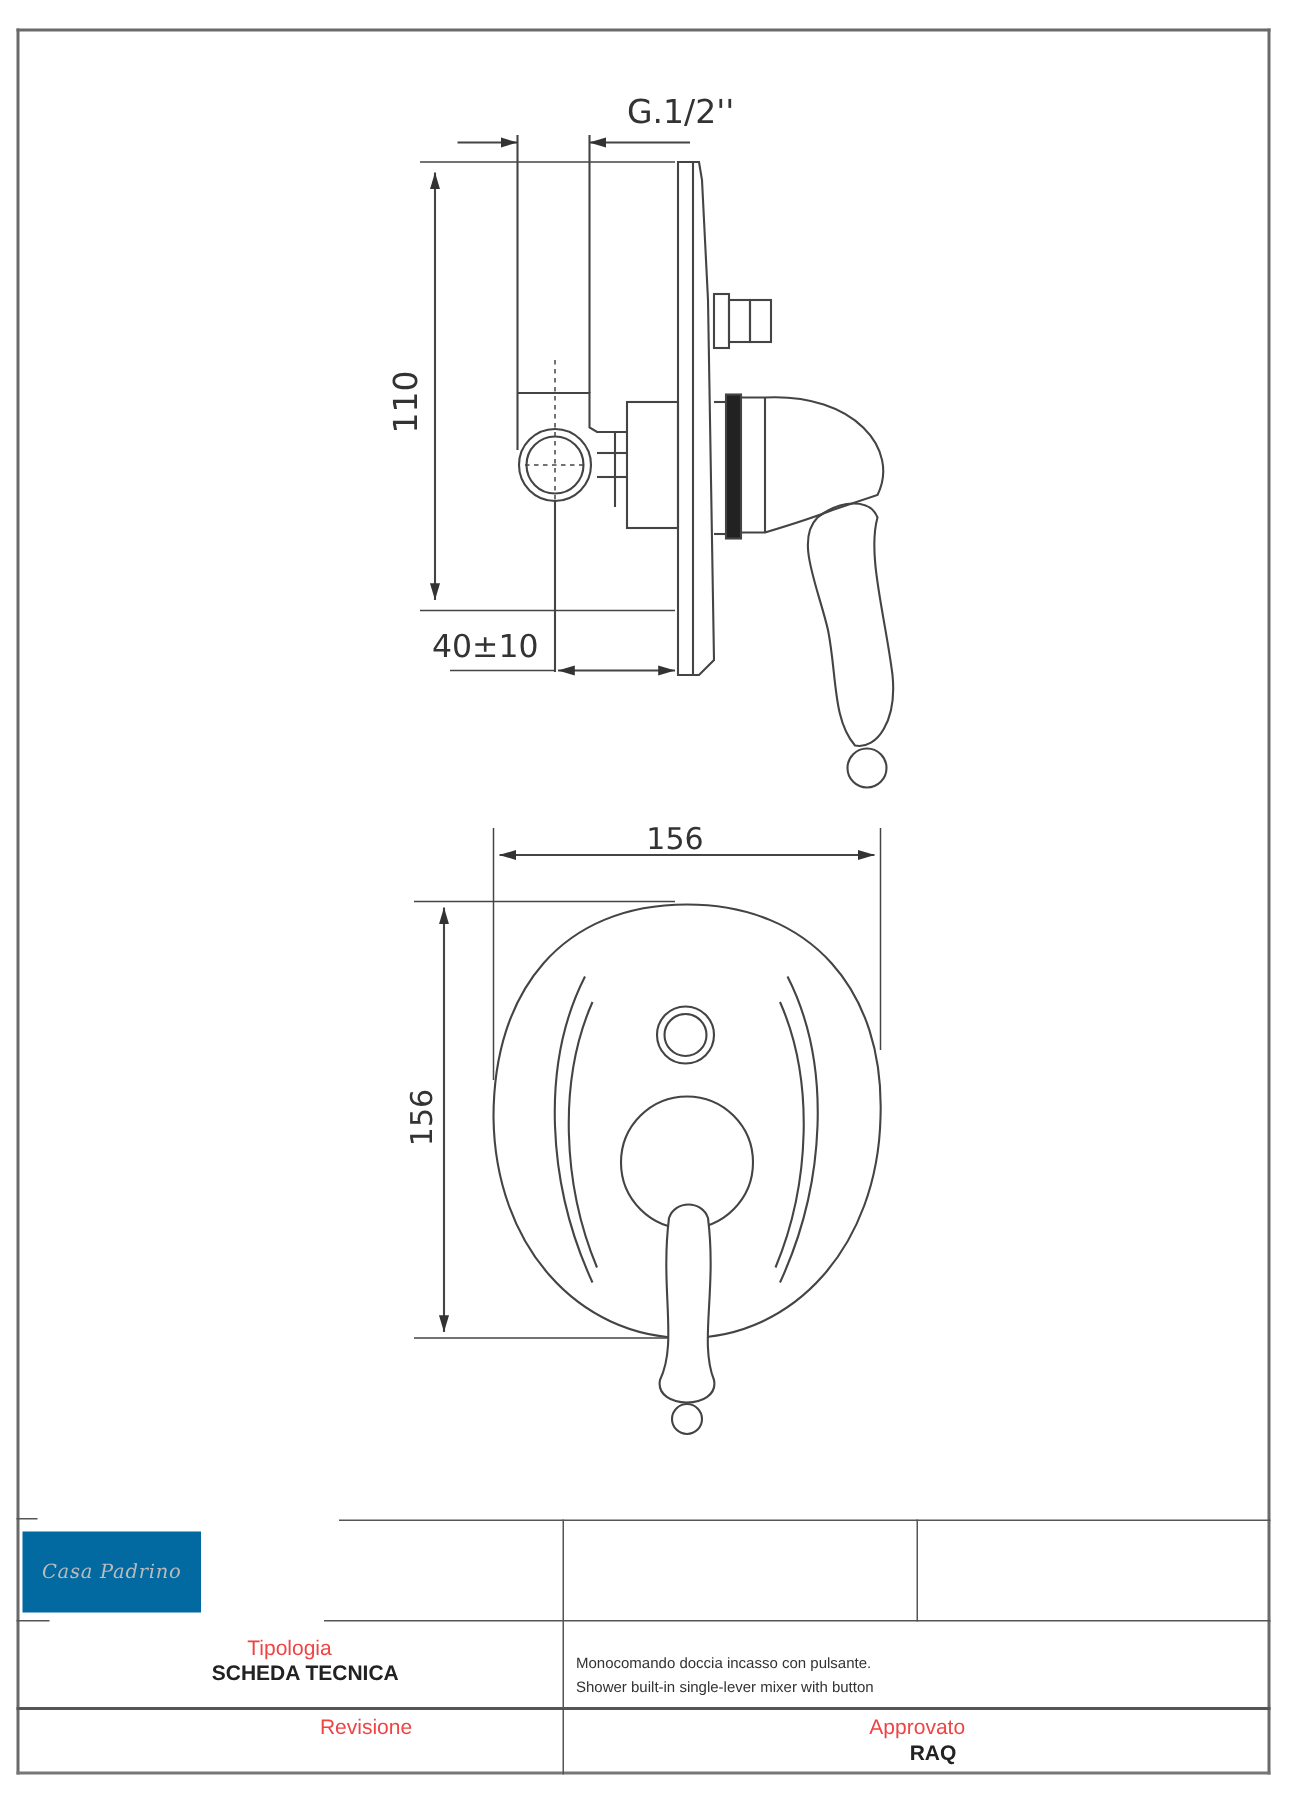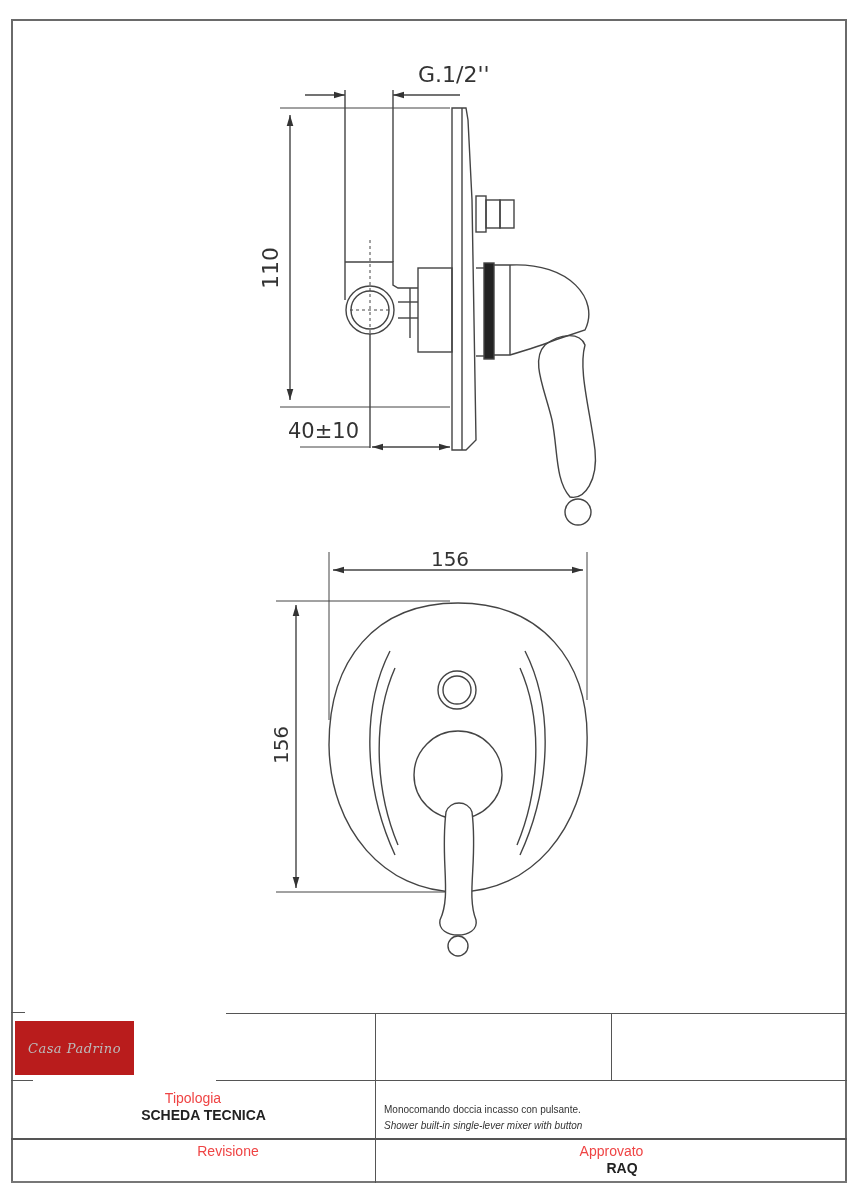--- a/index.html
+++ b/index.html
@@ -5,22 +5,22 @@
   html, body { margin:0; padding:0; background:#ffffff; }
   body { width:864px; height:1200px; position:relative; overflow:hidden; font-family:"Liberation Sans", sans-serif; color:#222; }
   .sheet { position:absolute; left:11px; top:19px; width:836px; height:1164px; border:2px solid #6a6a6a; border-bottom:none; box-sizing:border-box; }
   svg.drawing { position:absolute; left:0; top:0; }
   .dim { font-family:"DejaVu Sans", sans-serif; fill:#333; }
   .tb-line { position:absolute; background:#555; }
   .cell { position:absolute; text-align:center; font-size:14px; line-height:17px; }
   .cell .lbl { color:#ef4444; }
   .cell .val { font-weight:bold; color:#222;margin-left:21px; }
   .desc { position:absolute; left:384px; top:1102px; font-size:10px; line-height:16px; color:#333; }
-  .desc .it { font-style:italic; }
-  .logo { position:absolute; left:15px; top:1021px; width:119px; height:54px; background:#b91c1c; display:flex; align-items:center; justify-content:center; }
+  .desc .it { }
+  .logo { position:absolute; left:15px; top:1021px; width:119px; height:54px; background:#0369a1; display:flex; align-items:center; justify-content:center; }
   .logo span { font-family:"DejaVu Serif", serif; font-style:italic; font-size:13px; color:#bbb; letter-spacing:0.5px; }
 </style>
 </head>
 <body>
 
 <div class="sheet"></div>
 
 <svg class="drawing" width="864" height="1010" viewBox="0 0 864 1010" xmlns="http://www.w3.org/2000/svg">
   <defs>
     <marker id="arr" viewBox="0 0 10 10" refX="10" refY="5" markerWidth="8" markerHeight="8" orient="auto-start-reverse">
@@ -125,21 +125,21 @@
   <div class="cell" style="left:11px; top:1090px; width:364px;">
     <div class="lbl">Tipologia</div>
     <div class="val">SCHEDA TECNICA</div>
   </div>
 
   <div class="desc">
     <div>Monocomando doccia incasso con pulsante.</div>
     <div class="it">Shower built-in single-lever mixer with button</div>
   </div>
 
-  <div class="cell" style="left:2px; top:1143px; width:364px;padding-left:44px;">
+  <div class="cell" style="left:18px; top:1143px; width:364px;padding-left:44px;">
     <div class="lbl">Revisione</div>
   </div>
 
   <div class="cell" style="left:376px; top:1143px; width:471px;">
     <div class="lbl">Approvato</div>
     <div class="val">RAQ</div>
   </div>
 </div>
 
 </body></html>

